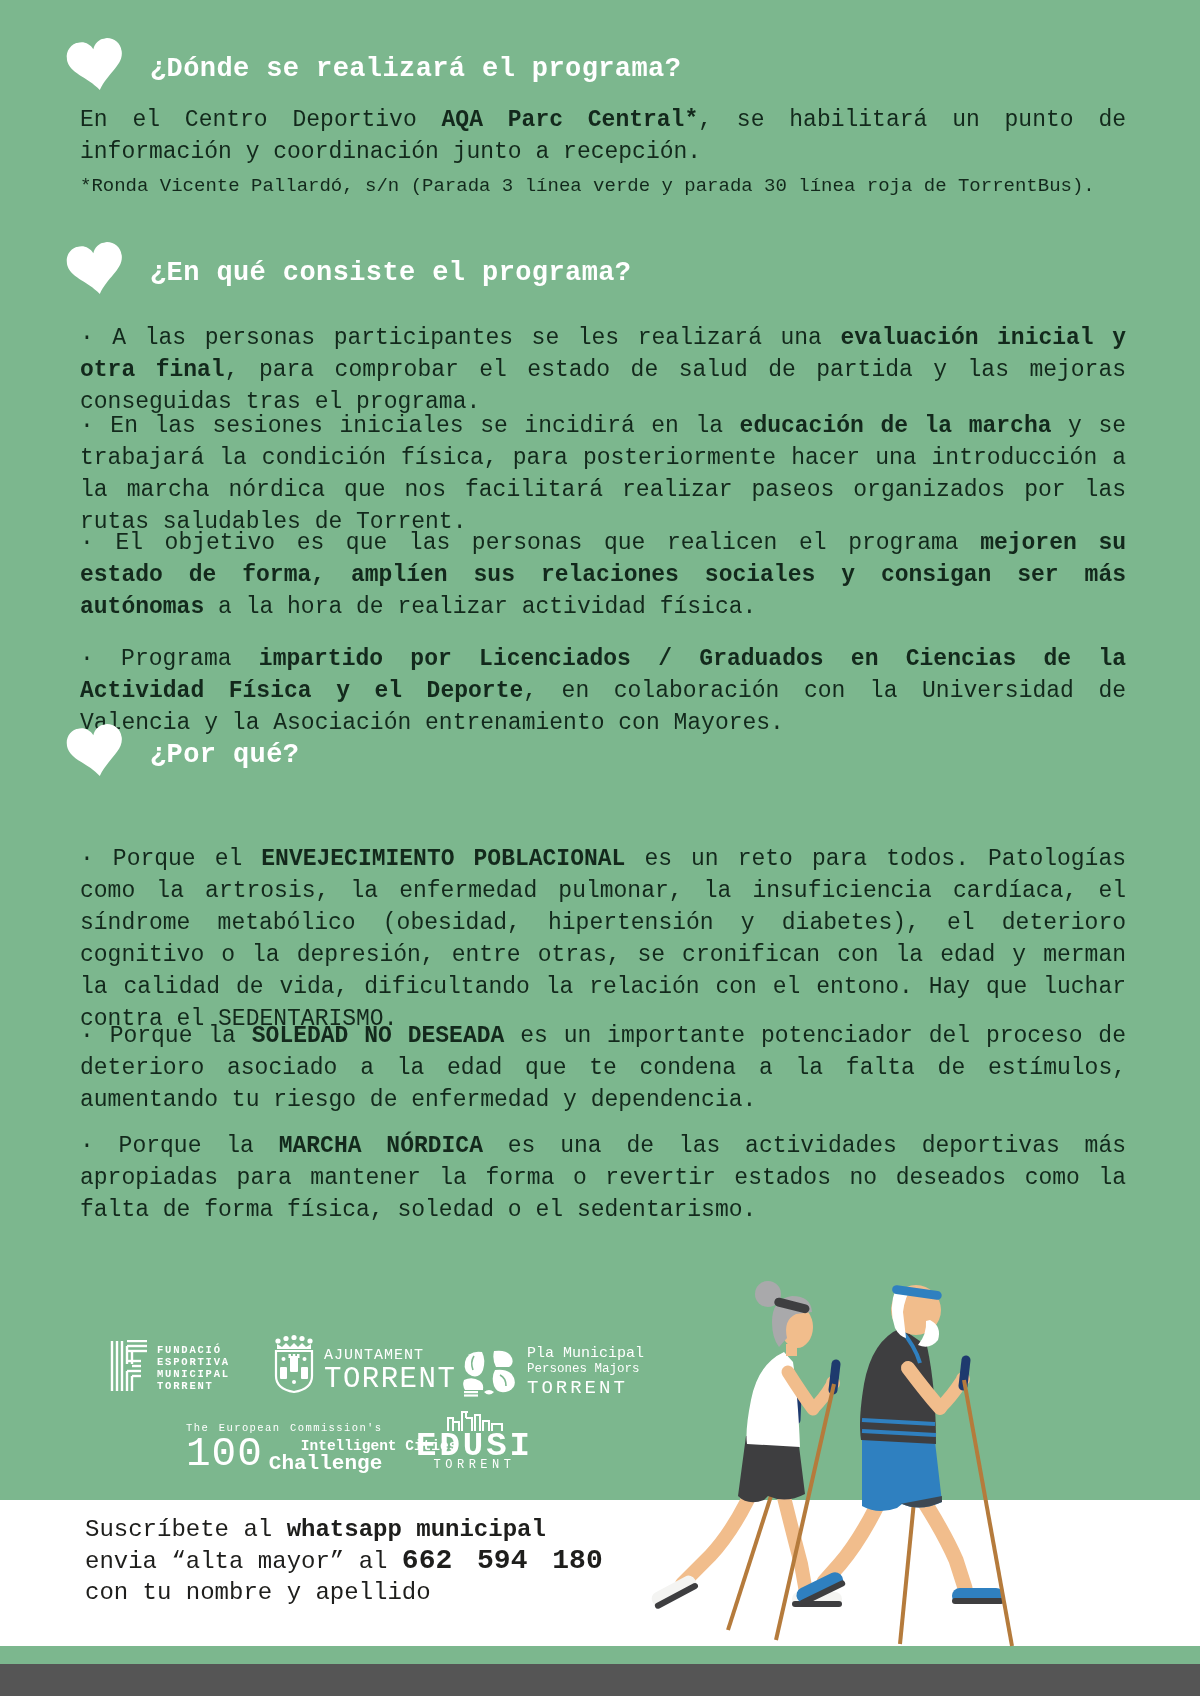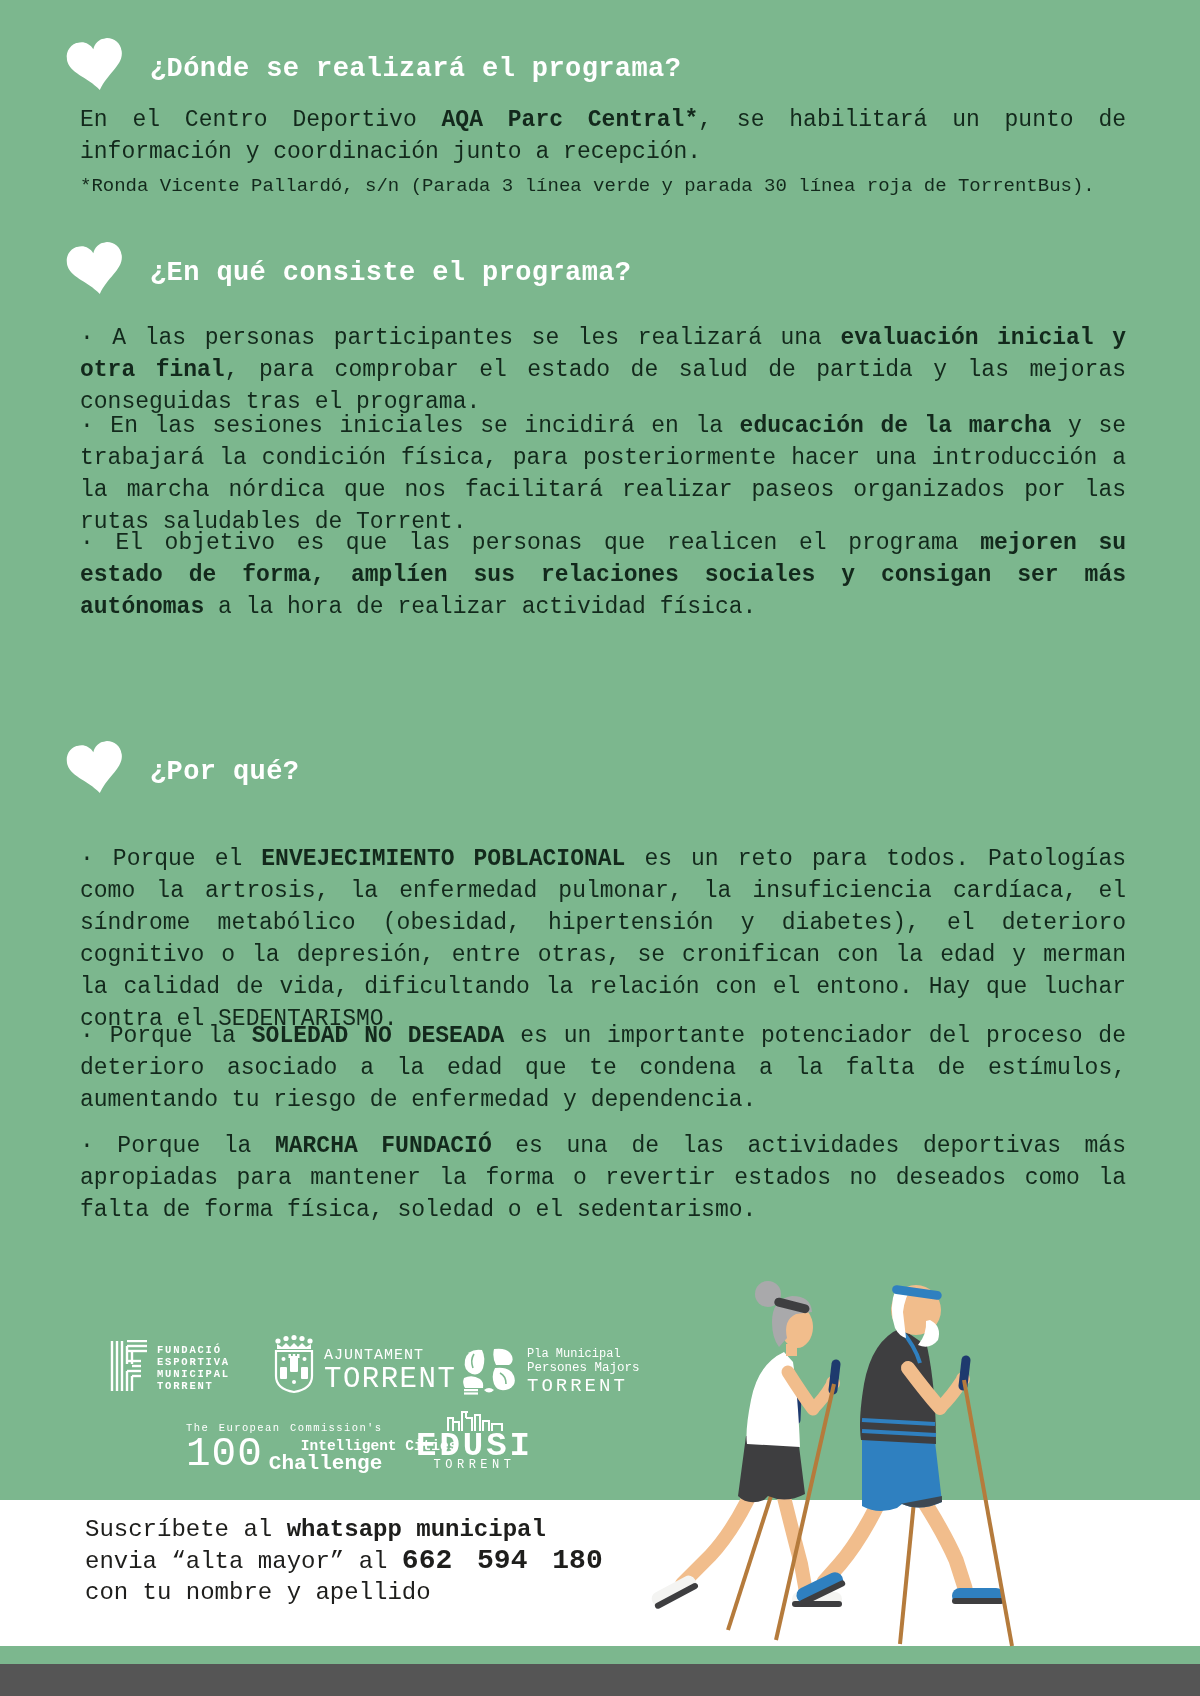--- a/index.html
+++ b/index.html
@@ -29,21 +29,21 @@
   .para .b{font-weight:bold;}
   .note{font-size:19px; text-align:left;}
   
   .logo{position:absolute; color:var(--white); display:flex; align-items:flex-end;}
   .logo svg{flex:0 0 auto;}
   .fem-text{margin-left:9px; font-size:10.5px; letter-spacing:1.8px; line-height:12px; font-weight:bold;}
   .ajt-text{margin-left:8px; line-height:1;}
   .ajt-l1{font-size:15px; letter-spacing:1px;}
   .ajt-l2{font-size:29px; letter-spacing:1.5px; margin-top:2px;}
   .pla-text{margin-left:9px; line-height:1;}
-  .pla-l1{font-size:12px;}
+  .pla-l1{font-size:15px;}
   .pla-l2{font-size:12.5px; margin-top:2px;}
   .pla-l3{font-size:19px; letter-spacing:3px; margin-top:3px;}
   .icc{display:block;}
   .icc-l1{font-size:10.5px; letter-spacing:1.4px; word-spacing:2px;}
   .icc-row{display:flex; align-items:flex-start; margin-top:1px;}
   .icc-num{font-size:41px; line-height:38px; font-weight:normal; letter-spacing:1px;}
   .icc-col{margin-left:6px; padding-top:3px;}
   .icc-l2{font-size:14.5px; font-weight:bold;margin-left:32px;}
   .icc-l3{font-size:21px; font-weight:bold; line-height:20px;}
   .edusi{display:flex; flex-direction:column; align-items:center;}
@@ -73,30 +73,31 @@
 
   <div class="h-row" style="top:244px;">
     <svg class="heart" viewBox="0 0 32 30">
       <path fill="var(--white)" d="M16 29C10 20 0 16.8 0 8.6 0 3.8 3.8 0 8.5 0 11.9 0 14.8 2.1 16 5.2 17.2 2.1 20.1 0 23.5 0 28.2 0 32 3.8 32 8.6 32 16.8 22 20 16 29Z"></path>
     </svg>
     <div class="h-title">¿En qué consiste el programa?</div>
   </div>
   <p class="para" style="top:322px;"><span>· A las personas participantes se les realizará una </span><span class="b">evaluación inicial y otra final</span><span>, para comprobar el estado de salud de partida y las mejoras conseguidas tras el programa.</span></p>
   <p class="para" style="top:410px;"><span>· En las sesiones iniciales se incidirá en la </span><span class="b">educación de la marcha</span><span> y se trabajará la condición física, para posteriormente hacer una introducción a la marcha nórdica que nos facilitará realizar paseos organizados por las rutas saludables de Torrent.</span></p>
   <p class="para" style="top:527px;"><span>· El objetivo es que las personas que realicen el programa </span><span class="b">mejoren su estado de forma, amplíen sus relaciones sociales y consigan ser más autónomas</span><span> a la hora de realizar actividad física.</span></p>
-
-  <div class="h-row" style="top:743px;align-items:center;">
+  <p class="para" style="top:643px;"><span>· Programa </span><span class="b">impartido por Licenciados / Graduados en Ciencias de la Actividad Física y el Deporte</span><span>, en colaboración con la Universidad de Valencia y la Asociación entrenamiento con Mayores.</span></p>
+
+  <div class="h-row" style="top:726px;align-items:center;">
     <svg class="heart" viewBox="0 0 32 30">
       <path fill="var(--white)" d="M16 29C10 20 0 16.8 0 8.6 0 3.8 3.8 0 8.5 0 11.9 0 14.8 2.1 16 5.2 17.2 2.1 20.1 0 23.5 0 28.2 0 32 3.8 32 8.6 32 16.8 22 20 16 29Z"></path>
     </svg>
     <div class="h-title">¿Por qué?</div>
   </div>
   <p class="para" style="top:843px;"><span>· Porque el </span><span class="b">ENVEJECIMIENTO POBLACIONAL</span><span> es un reto para todos. Patologías como la artrosis, la enfermedad pulmonar, la insuficiencia cardíaca, el síndrome metabólico (obesidad, hipertensión y diabetes), el deterioro cognitivo o la depresión, entre otras, se cronifican con la edad y merman la calidad de vida, dificultando la relación con el entono. Hay que luchar contra el SEDENTARISMO.</span></p>
   <p class="para" style="top:1020px;"><span>· Porque la </span><span class="b">SOLEDAD NO DESEADA</span><span> es un importante potenciador del proceso de deterioro asociado a la edad que te condena a la falta de estímulos, aumentando tu riesgo de enfermedad y dependencia.</span></p>
-  <p class="para" style="top:1130px;"><span>· Porque la </span><span class="b">MARCHA FUNDACIÓ</span><span> es una de las actividades deportivas más apropiadas para mantener la forma o revertir estados no deseados como la falta de forma física, soledad o el sedentarismo.</span></p>
+  <p class="para" style="top:1130px;"><span>· Porque la </span><span class="b">MARCHA NÓRDICA</span><span> es una de las actividades deportivas más apropiadas para mantener la forma o revertir estados no deseados como la falta de forma física, soledad o el sedentarismo.</span></p>
 
   <div class="logo" style="left:110px; top:1340px;">
     <svg width="38" height="52" viewBox="0 0 38 52">
       <g stroke="var(--white)" stroke-width="2.4" fill="none">
         <path d="M2 1 V51"></path>
           <path d="M7 1 V51"></path>
           <path d="M12 1 V51"></path>
         <path d="M17 1 H37"></path>
           <path d="M17 6 H37"></path>
           <path d="M17 11 H37"></path>

